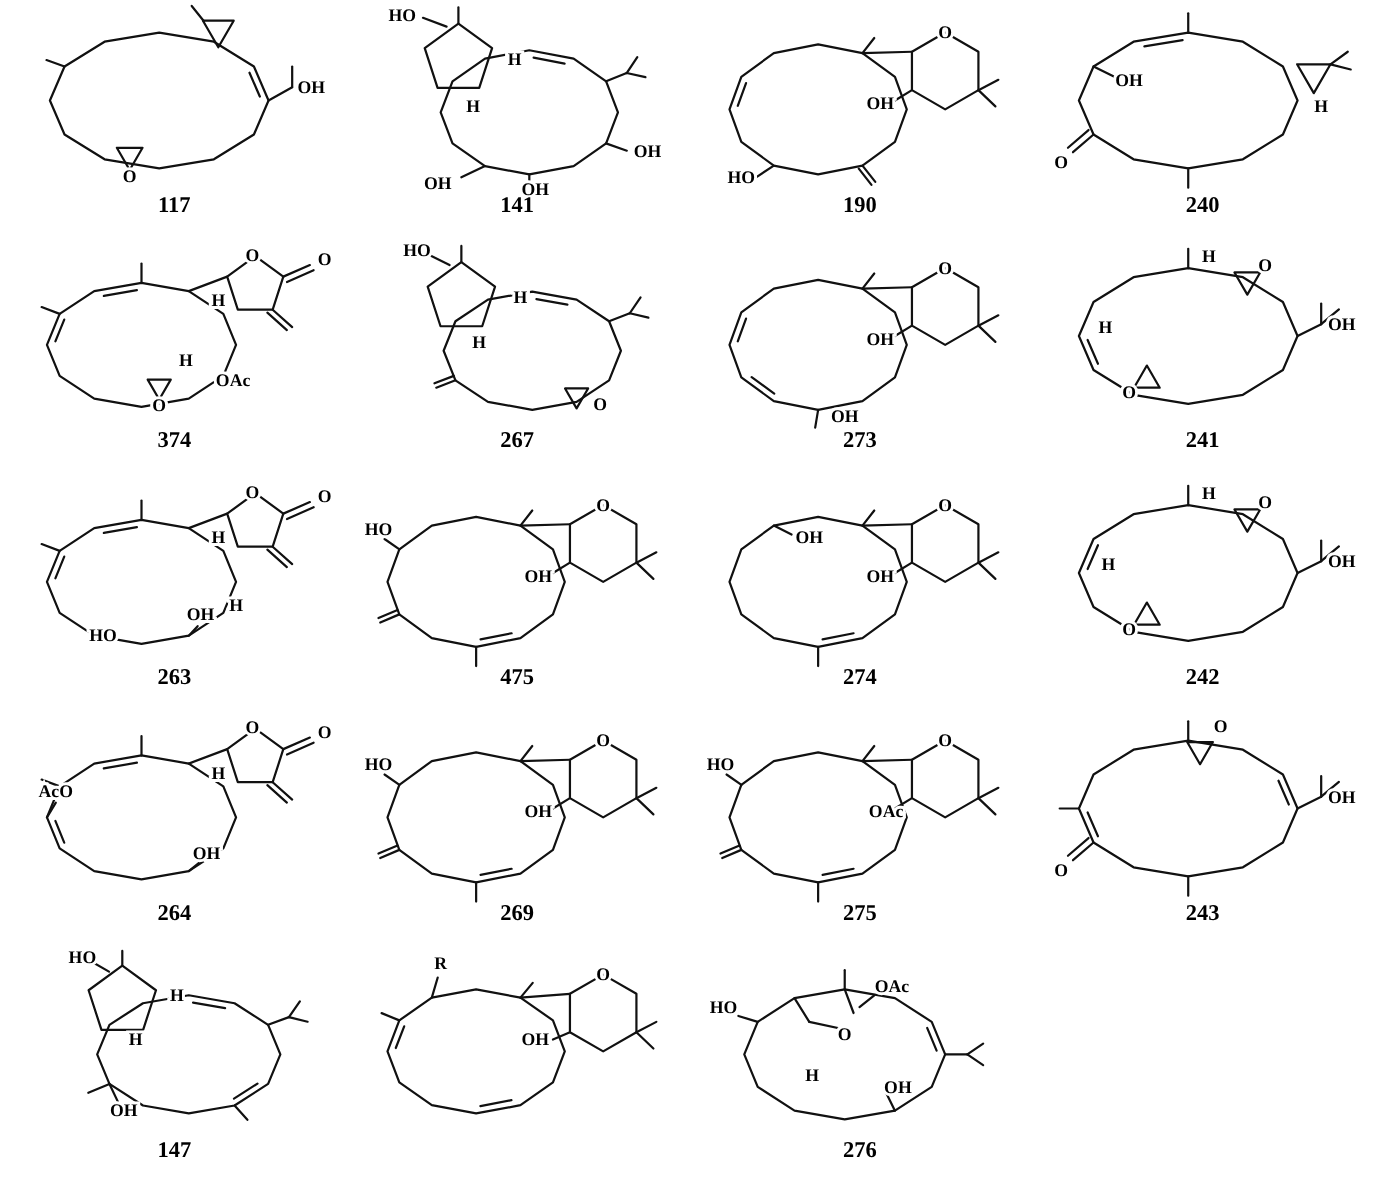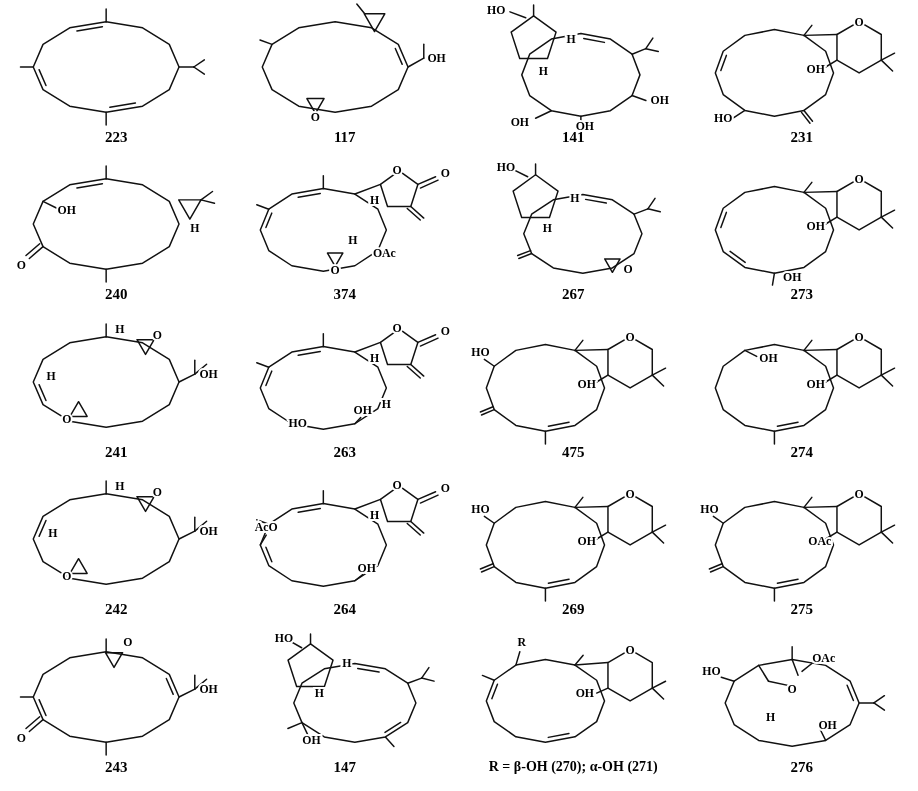--- a/index.html
+++ b/index.html
@@ -15,37 +15,20 @@
   figcaption.note{font-size:14px;white-space:nowrap;}
 </style>
 </head>
 <body>
 
 <main id="grid">
     <figure class="cell">
       <svg viewBox="0 0 220 132" class="struct">
         <g class="bonds">
           <polygon points="100.0,20.0 137.0,26.2 164.1,43.0 174.0,66.0 164.1,89.0 137.0,105.8 100.0,112.0 63.0,105.8 35.9,89.0 26.0,66.0 35.9,43.0 63.0,26.2"></polygon>
-          <line x1="100.0" y1="20.0" x2="100.0" y2="7.0"></line>
-          <line x1="100.0" y1="112.0" x2="100.0" y2="125.0"></line>
-          <line x1="26.0" y1="66.0" x2="13.0" y2="66.0"></line>
-          <line x1="70.3" y1="29.4" x2="96.2" y2="25.1"></line>
-          <line x1="38.9" y1="84.8" x2="31.9" y2="68.7"></line>
-          <line x1="129.7" y1="102.6" x2="103.8" y2="106.9"></line>
-          <line x1="174.0" y1="66.0" x2="189.0" y2="66.0"></line>
-          <line x1="189.0" y1="66.0" x2="199.7" y2="58.7"></line>
-          <line x1="189.0" y1="66.0" x2="199.7" y2="73.3"></line>
-        </g>
-      </svg>
-      <figcaption class="num">223</figcaption>
-    </figure>
-    <figure class="cell">
-      <svg viewBox="0 0 220 132" class="struct">
-        <g class="bonds">
-          <polygon points="100.0,20.0 137.0,26.2 164.1,43.0 174.0,66.0 164.1,89.0 137.0,105.8 100.0,112.0 63.0,105.8 35.9,89.0 26.0,66.0 35.9,43.0 63.0,26.2"></polygon>
           <polygon points="140.0,30.0 129.6,12.0 150.4,12.0"></polygon>
           <polygon points="80.0,113.0 71.3,98.0 88.7,98.0"></polygon>
           <line x1="35.9" y1="43.0" x2="23.7" y2="38.6"></line>
           <line x1="161.1" y1="47.2" x2="168.1" y2="63.3"></line>
           <line x1="174.0" y1="66.0" x2="190.0" y2="57.0"></line>
           <line x1="190.0" y1="57.0" x2="190.0" y2="43.0"></line>
           <line x1="130.0" y1="12.0" x2="122.0" y2="2.0"></line>
         </g>
         <text x="203" y="61" class="atom">OH</text>
         <text x="80" y="121" class="atom">O</text>
@@ -88,21 +71,21 @@
           <line x1="112.0" y1="33.9" x2="145.5" y2="33.0"></line>
           <line x1="145.5" y1="59.0" x2="134.0" y2="66.0"></line>
           <line x1="190.5" y1="59.0" x2="204.0" y2="52.0"></line>
           <line x1="190.5" y1="59.0" x2="202.0" y2="70.0"></line>
           <line x1="52.0" y1="110.1" x2="40.0" y2="118.0"></line>
         </g>
         <text x="168" y="24" class="atom">O</text>
         <text x="124" y="72" class="atom">OH</text>
         <text x="30" y="122" class="atom">HO</text>
       </svg>
-      <figcaption class="num">231</figcaption>
+      <figcaption class="num">190</figcaption>
     </figure>
     <figure class="cell">
       <svg viewBox="0 0 220 132" class="struct">
         <g class="bonds">
           <polygon points="100.0,20.0 137.0,26.2 164.1,43.0 174.0,66.0 164.1,89.0 137.0,105.8 100.0,112.0 63.0,105.8 35.9,89.0 26.0,66.0 35.9,43.0 63.0,26.2"></polygon>
           <polygon points="196.3,41.5 185.0,61.0 173.7,41.5"></polygon>
           <line x1="100.0" y1="20.0" x2="100.0" y2="7.0"></line>
           <line x1="100.0" y1="112.0" x2="100.0" y2="125.0"></line>
           <line x1="70.3" y1="29.4" x2="96.2" y2="25.1"></line>
           <line x1="35.9" y1="89.0" x2="22.0" y2="101.0"></line>
@@ -419,21 +402,20 @@
           <line x1="112.0" y1="33.6" x2="145.5" y2="31.0"></line>
           <line x1="145.5" y1="57.0" x2="134.0" y2="62.0"></line>
           <line x1="190.5" y1="57.0" x2="204.0" y2="50.0"></line>
           <line x1="190.5" y1="57.0" x2="202.0" y2="68.0"></line>
           <line x1="52.0" y1="33.6" x2="56.0" y2="20.0"></line>
         </g>
         <text x="58" y="14" class="atom">R</text>
         <text x="168" y="22" class="atom">O</text>
         <text x="122" y="66" class="atom">OH</text>
       </svg>
-      <figcaption class="num note">R = β-OH (270); α-OH (271)</figcaption>
     </figure>
     <figure class="cell">
       <svg viewBox="0 0 220 132" class="struct">
         <g class="bonds">
           <polygon points="100.0,28.0 134.0,33.9 158.9,50.0 168.0,72.0 158.9,94.0 134.0,110.1 100.0,116.0 66.0,110.1 41.1,94.0 32.0,72.0 41.1,50.0 66.0,33.9"></polygon>
           <line x1="100.0" y1="28.0" x2="100.0" y2="15.0"></line>
           <line x1="155.8" y1="54.1" x2="162.2" y2="69.5"></line>
           <line x1="168.0" y1="72.0" x2="183.0" y2="72.0"></line>
           <line x1="183.0" y1="72.0" x2="193.7" y2="64.7"></line>
           <line x1="183.0" y1="72.0" x2="193.7" y2="79.3"></line>

